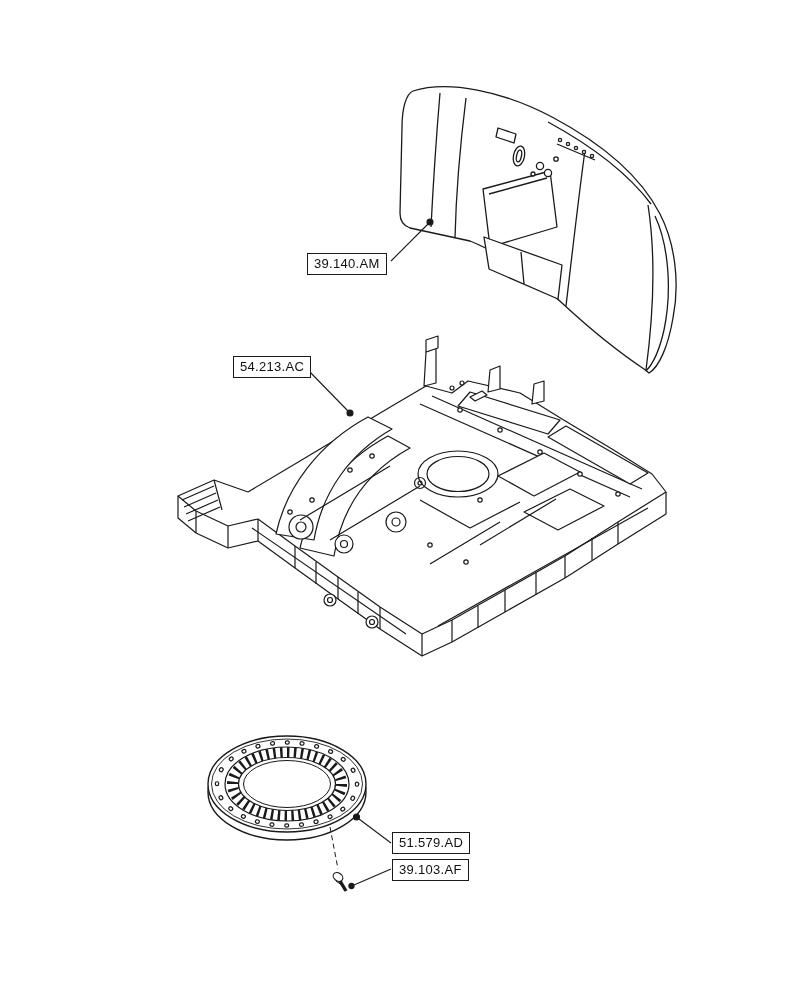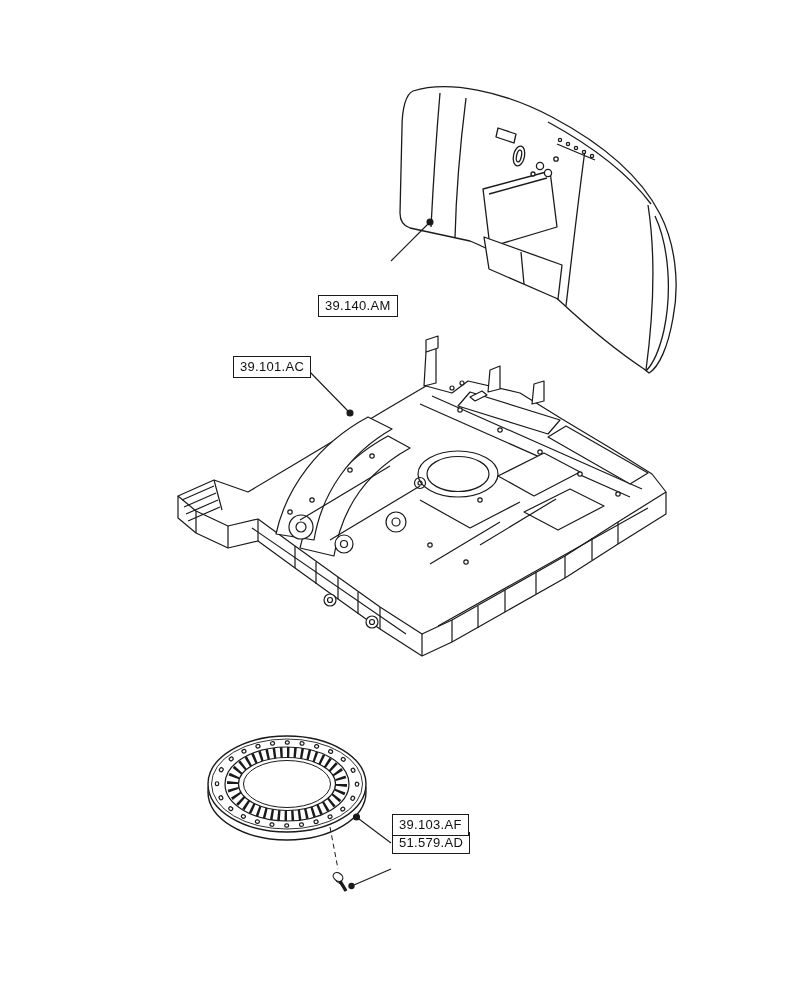--- a/index.html
+++ b/index.html
@@ -137,21 +137,21 @@
       <circle cx="430" cy="222" r="3"></circle>
       <path fill="none" d="M 307,369 L 348,411"></path>
       <circle cx="350" cy="413" r="3"></circle>
       <path fill="none" d="M 391,843 L 359,819"></path>
       <circle cx="356.5" cy="817" r="3"></circle>
       <path fill="none" d="M 391,869 L 354,885"></path>
       <circle cx="351.5" cy="886" r="2.6"></circle>
     </g>
   </svg>
 
-  <div class="callout" style="left:318px; top:253px;margin-top:42px;">39.140.AM</div>
+  <div class="callout" style="left:307px; top:253px;">39.140.AM</div>
 
-  <div class="callout" style="left:233px; top:356px;">39.101.AC</div>
+  <div class="callout" style="left:233px; top:356px;">54.213.AC</div>
 
   <div class="callout" style="left:392px; top:832px;">51.579.AD</div>
 
-  <div class="callout" style="left:392px; top:814px;">39.103.AF</div>
+  <div class="callout" style="left:392px; top:859px;">39.103.AF</div>
 
 </div>
 
 </body></html>

